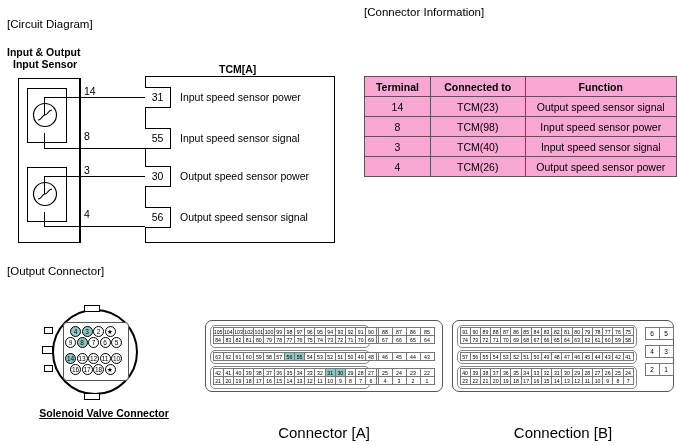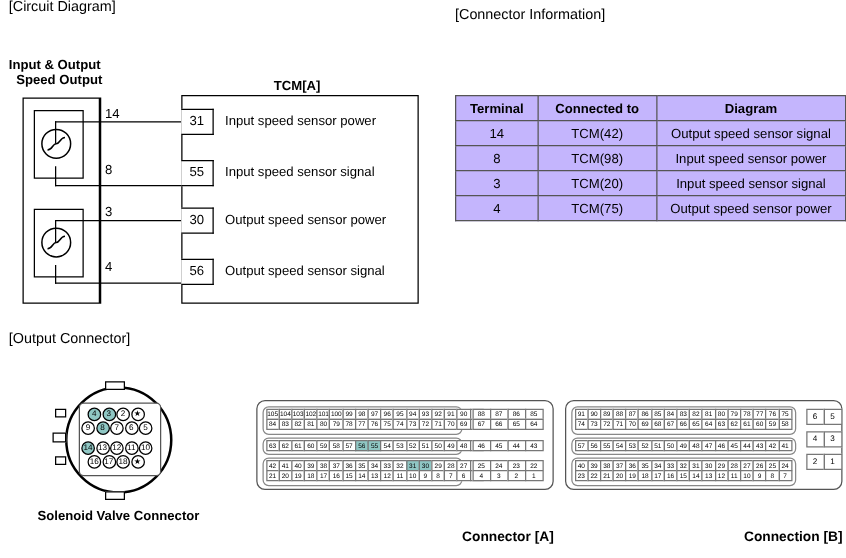--- a/index.html
+++ b/index.html
@@ -18,21 +18,21 @@
   .abs { position: absolute; }
 
   
   .section-title {
     font-size: 11.5px;
     color: #000;
     white-space: nowrap;
   }
 
   
-  #circuit-title { left: 7px;  top: 0; }
+  #circuit-title { left: 7px;  top: 18px; }
   #conn-info-title { left: 364px; top: 6px; }
   #harness-title { left: 7px; top: 265px; }
 
   #sensor-label {
     left: 7px; top: 46px;
     font-size: 10.5px;
     font-weight: bold;
     line-height: 12px;
     white-space: nowrap;
   }
@@ -106,21 +106,21 @@
     position: absolute;
     background: #000;
   }
   .wire-h { height: 1.2px; }
   .wire-v { width: 1.2px; }
 
   
   #conn-table {
     left: 364px; top: 76px;
     border-collapse: collapse;
-    background: #c4b5fd;
+    background: #f9a8d4;
   }
   #conn-table th, #conn-table td {
     border: 1px solid #555;
     font-size: 10.5px;
     height: 19px;
     padding: 0 4px;
     text-align: center;
     font-weight: normal;
     color: #000;
   }
@@ -172,23 +172,25 @@
     line-height: 9px;
     text-align: center;
     color: #000;
   }
   .sol-pin.hl { background: #8fc7c4; }
 
   #solenoid-caption {
     position: absolute;
     left: 0px; top: 102px;
     width: 148px;
+    text-align: center;
     font-size: 10.5px;
     font-weight: bold;
     white-space: nowrap;
+    text-decoration: underline;
   }
 
   
   .conn-shell {
     position: absolute;
     border: 1.2px solid #555;
     border-radius: 7px;
     box-sizing: border-box;
     background: #fff;
     padding: 4px 4px;
@@ -213,41 +215,41 @@
     height: 9px;
     width: 11.2px;
     margin: -0.5px;
   }
   .cell.hl { background: #8fc7c4; }
   .cell.wide { width: 15px; height: 9px; }
   .cell.bbig { width: 15px; height: 13px; line-height: 12px; font-size: 6.5px; }
 
   .conn-caption {
     position: absolute;
-    text-align: right;
-    font-size: 11px;
-    font-weight: bold;
+    text-align: center;
+    font-size: 15px;
+    font-weight: normal;
     white-space: nowrap;
   }
 
   #connA-shell { left: 205px; top: 320px; width: 238px; height: 72px; }
   #connB-shell { left: 452px; top: 320px; width: 222px; height: 72px; }
   #connA-caption { left: 205px; top: 424px; width: 238px; }
   #connB-caption { left: 452px; top: 424px; width: 222px; }
 </style>
 </head>
 <body>
 
 <div class="abs section-title" id="circuit-title">[Circuit Diagram]</div>
 <div class="abs section-title" id="conn-info-title">[Connector Information]</div>
 <div class="abs section-title" id="harness-title">[Output Connector]</div>
 
 <div class="abs" id="sensor-label">
   <span>Input &amp; Output</span>
-  <span class="l2">Speed Output</span>
+  <span class="l2">Input Sensor</span>
 </div>
 
 <div class="abs" id="tcm-label">TCM[A]</div>
 
 <div class="abs" id="sensor-box"></div>
 <div class="sensor-inner" id="sensor-inner-1"></div>
 <div class="sensor-inner" id="sensor-inner-2"></div>
 
 <svg class="sensor-sym" id="sensor-sym-1" viewBox="0 0 26 26">
   <circle cx="13" cy="13" r="11.5" fill="#fff" stroke="#000" stroke-width="1.2"></circle>
@@ -289,42 +291,42 @@
 <div class="tcm-func" style="left:180px; top:166px;">Output speed sensor power</div>
 
 <div class="tcm-pin" style="left:145px; top:207px;">56</div>
 <div class="tcm-func" style="left:180px; top:207px;">Output speed sensor signal</div>
 
 <table id="conn-table" class="abs">
   <thead>
     <tr>
       <th class="c-term">Terminal</th>
       <th class="c-conn">Connected to</th>
-      <th class="c-func">Diagram</th>
+      <th class="c-func">Function</th>
     </tr>
   </thead>
   <tbody>
     <tr>
       <td>14</td>
-      <td>TCM(42)</td>
+      <td>TCM(23)</td>
       <td>Output speed sensor signal</td>
     </tr>
     <tr>
       <td>8</td>
       <td>TCM(98)</td>
       <td>Input speed sensor power</td>
     </tr>
     <tr>
       <td>3</td>
-      <td>TCM(20)</td>
+      <td>TCM(40)</td>
       <td>Input speed sensor signal</td>
     </tr>
     <tr>
       <td>4</td>
-      <td>TCM(75)</td>
+      <td>TCM(26)</td>
       <td>Output speed sensor power</td>
     </tr>
   </tbody>
 </table>
 
 <div class="abs" id="solenoid-wrap">
   <div id="solenoid-circle"></div>
   <div class="sol-tab" id="sol-tab-top"></div>
   <div class="sol-tab" id="sol-tab-bot"></div>
   <div class="sol-tab" id="sol-tab-l1"></div>

